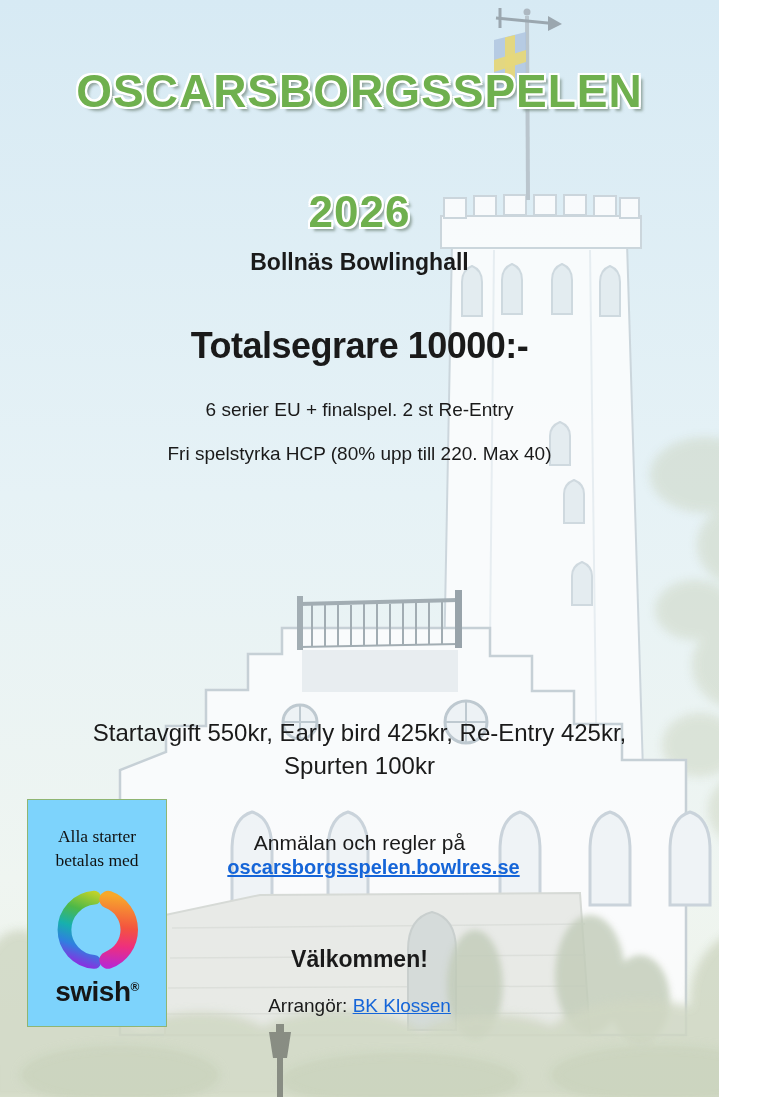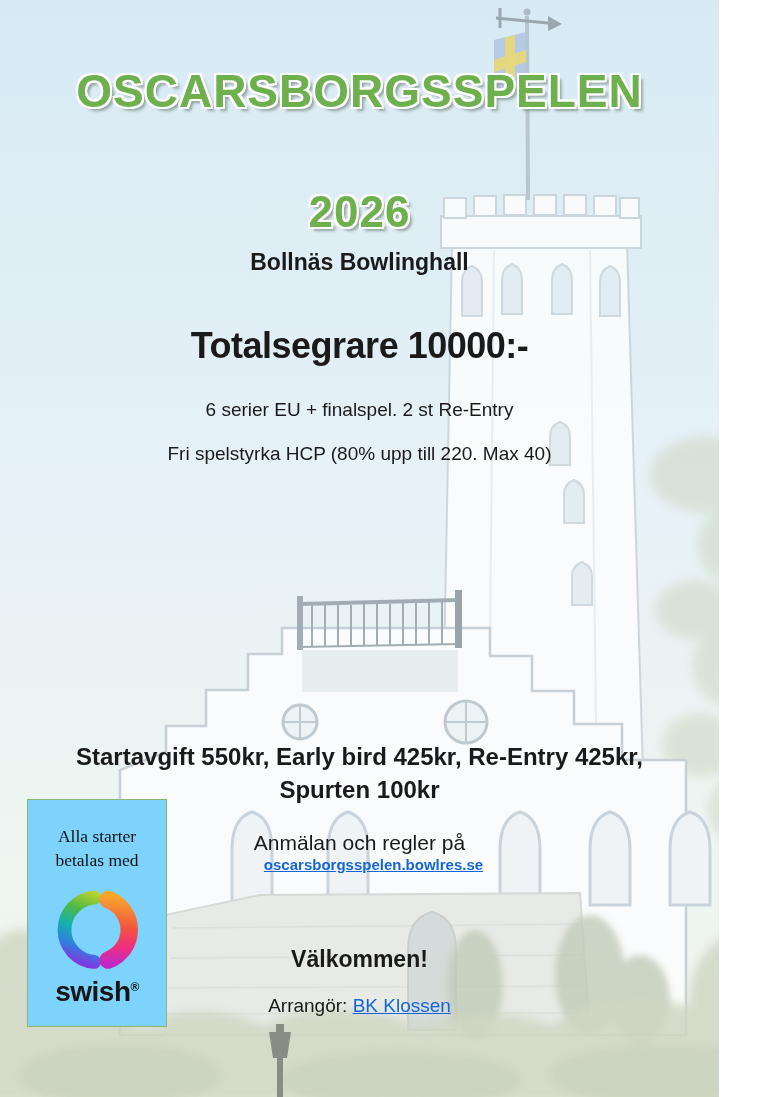--- a/index.html
+++ b/index.html
@@ -17,23 +17,23 @@
       0 -2px 0 #fff, 0 2px 0 #fff, -2px 0 0 #fff, 2px 0 0 #fff,
       4px 4px 3px rgba(125,145,135,.8);
   }
   .title{top:64px;font-size:46px;}
   .year{top:155px;font-size:44px;margin-top:32px;}
   .venue{top:249px;font-size:23px;font-weight:bold;}
   .prize{top:325px;font-size:36px;font-weight:bold;letter-spacing:-0.5px;}
   .bodyline{font-size:19px;}
   .format{top:399px;}
   .hcp{top:443px;}
-  .fees{top:740px;font-size:24px;font-weight:bold;line-height:33px;}
+  .fees{top:716px;font-size:24px;font-weight:normal;line-height:33px;}
   .signup-label{top:831px;font-size:21px;font-weight:normal;}
-  .signup-link-row{top:856px;font-size:15px;font-weight:bold;padding-left:28px;}
+  .signup-link-row{top:856px;font-size:20px;font-weight:bold;padding-left:28px;}
   a.link{color:#1565d8;text-decoration:underline;}
   .welcome{top:946px;font-size:23px;font-weight:bold;}
   .organizer{top:995px;font-size:19px;}
   .swish-box{
     position:absolute;left:27px;top:799px;width:140px;height:228px;
     background:#7dd3fc;border:1.5px solid #8fb573;box-sizing:border-box;text-align:center;
   }
   .swish-note{margin-top:24px;font-family:"Liberation Serif",serif;font-size:17.5px;line-height:24px;color:#111;}
   .swish-logo{width:92px;height:92px;margin-top:10px;}
   .swish-word{font-size:28px;font-weight:bold;letter-spacing:-0.5px;line-height:1;margin-top:0;color:#161616;}

